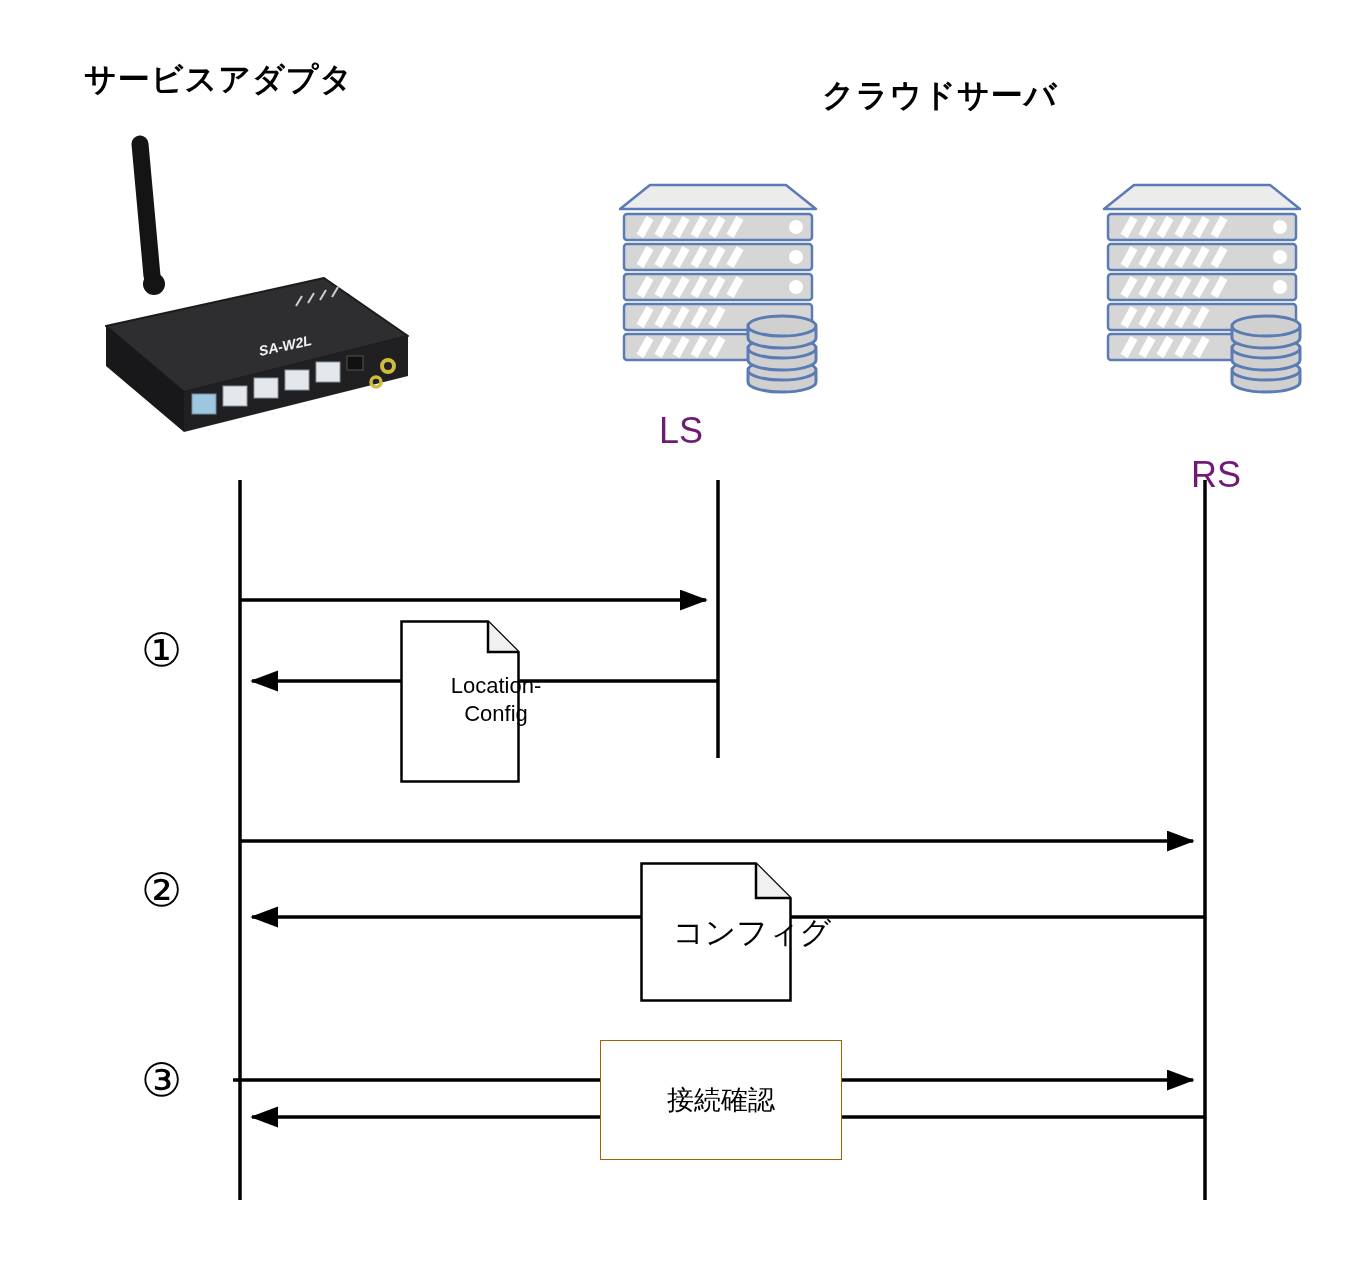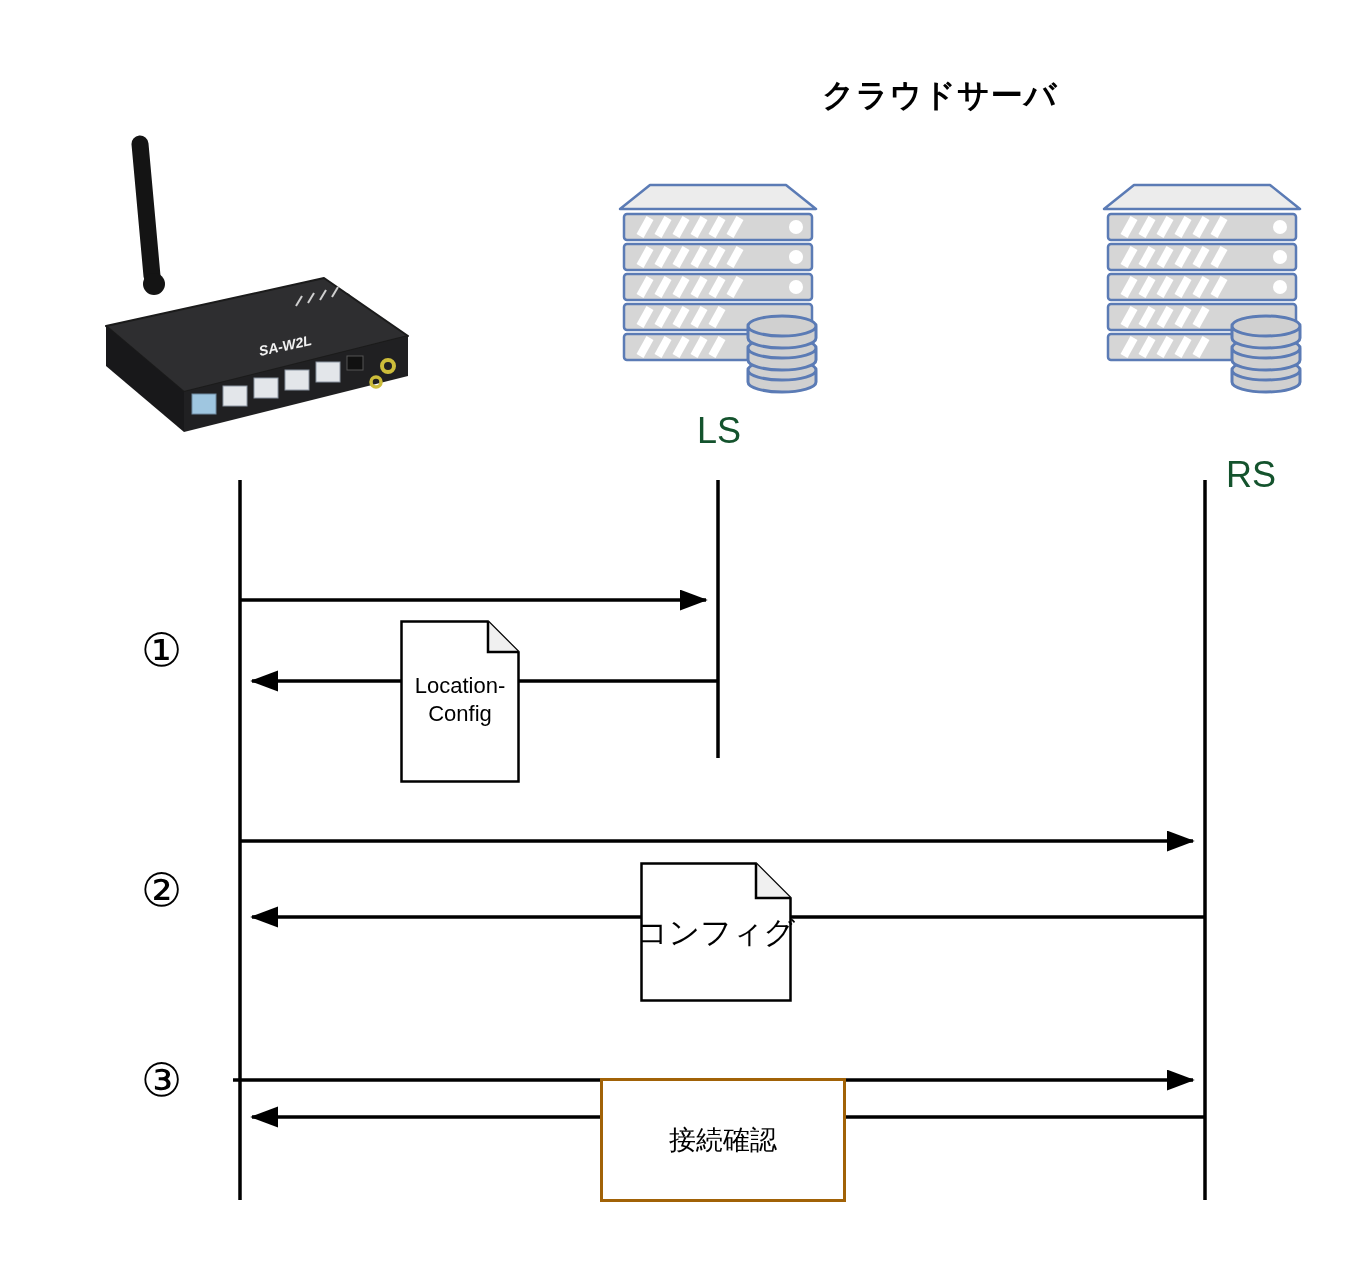--- a/index.html
+++ b/index.html
@@ -3,40 +3,40 @@
 <meta charset="utf-8">
 <style>
   html,body{margin:0;padding:0;background:#fff;}
   .canvas{
     position:relative;width:1362px;height:1282px;background:#ffffff;
     font-family:"Liberation Sans","DejaVu Sans",sans-serif;color:#000;
     overflow:hidden;
   }
   .abs{position:absolute;}
   .title{font-size:32px;font-weight:700;letter-spacing:1px;white-space:nowrap;}
-  .server-label{font-size:36px;color:#14532d;text-align:center;width:120px;}
+  .server-label{font-size:36px;color:#701a75;width:120px;}
   .step-num{font-size:46px;line-height:46px;color:#000;}
   .overlay-svg{position:absolute;left:0;top:0;z-index:1;}
   .icon-svg{position:absolute;z-index:0;}
   .doc{position:absolute;z-index:2;}
   .doc-text{
-    position:absolute;z-index:3;text-align:center;color:#000;
+    position:absolute;z-index:3;text-align:center;color:#000;padding-left:36px;
   }
   .confirm-box{
-    position:absolute;z-index:2;background:#fff;border:3px solid #a16207;
+    position:absolute;z-index:2;background:#fff;border:1px solid #a16207;
     display:flex;align-items:center;justify-content:center;
     font-size:27px;
-    margin-top:38px;
   }
 </style>
 </head>
 <body>
 
 <div class="canvas">
 
+  <div class="abs title" style="left:84px;top:58px;">サービスアダプタ</div>
   <div class="abs title" style="left:822px;top:74px;text-align:right;">クラウドサーバ</div>
 
   <svg class="icon-svg" style="left:88px;top:130px;" width="330" height="310" viewBox="0 0 330 310">
 
     <line x1="52" y1="14" x2="64" y2="146" stroke="#141414" stroke-width="17" stroke-linecap="round"></line>
     <circle cx="66" cy="154" r="11" fill="#141414"></circle>
 
     <line x1="258" y1="168" x2="273" y2="222" stroke="#141414" stroke-width="10" stroke-linecap="round"></line>
     <circle cx="275" cy="229" r="6" fill="none" stroke="#cdbd3a" stroke-width="4"></circle>
 

